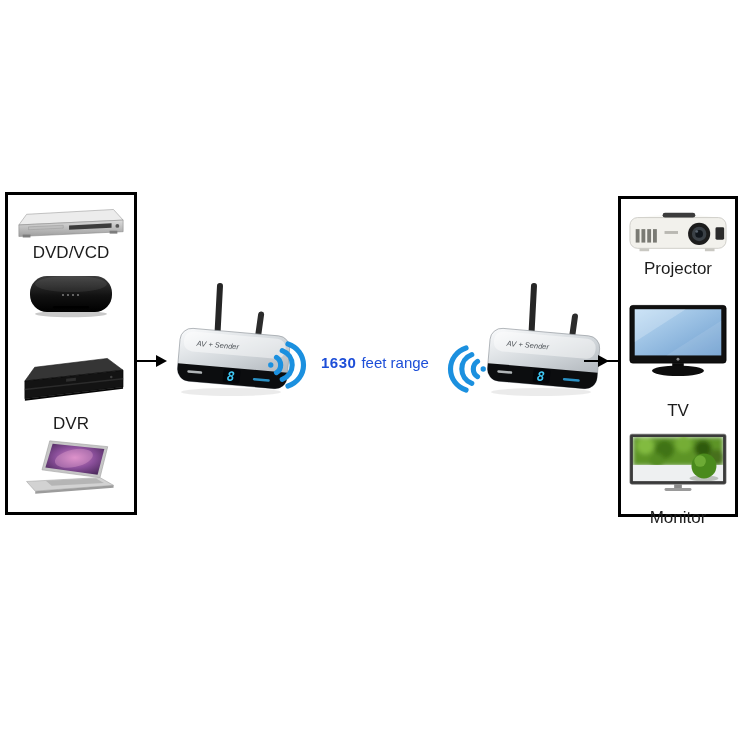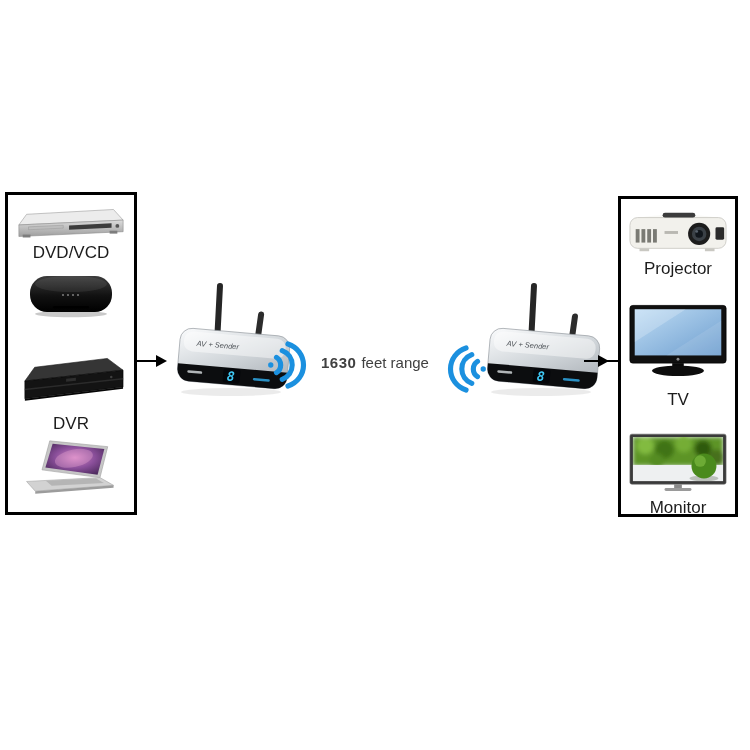--- a/index.html
+++ b/index.html
@@ -1,21 +1,21 @@
 <!DOCTYPE html>
 <html><head>
 <meta charset="utf-8">
 <style>
   html,body{margin:0;padding:0;background:#ffffff;}
   .canvas{position:relative;width:750px;height:750px;background:#ffffff;overflow:hidden;
           font-family:"Liberation Sans",sans-serif;color:#1a1a1a;padding-left:46px;}
   .io-box{position:absolute;border:3px solid #000;background:#fff;box-sizing:border-box;}
   .slot{position:absolute;left:0;right:0;display:flex;justify-content:center;align-items:center;}
   .device-label{position:absolute;left:0;right:0;text-align:center;font-size:17px;color:#1c1c1c;}
-  .range{position:absolute;font-size:15px;color:#404040;white-space:nowrap;}
+  .range{position:absolute;font-size:15px;color:#1d4ed8;white-space:nowrap;}
   .range .val{font-weight:bold;margin-right:5px;letter-spacing:.5px;}
   .h-arrow{position:absolute;}
   .h-arrow .line{position:absolute;top:-1px;height:2px;background:#000;}
   .h-arrow .head{position:absolute;top:-6px;width:0;height:0;
                  border-top:6px solid transparent;border-bottom:6px solid transparent;
                  border-left:11px solid #000;}
   .flip{transform:scaleX(-1);}
   svg{display:block;}
 </style>
 </head>
@@ -216,21 +216,21 @@
         </defs>
         <rect x="2" y="2" width="100" height="60" rx="3" fill="#101010" stroke="#000" stroke-width="0.8"></rect>
         <rect x="7" y="6" width="90" height="48" fill="url(#tvscr)"></rect>
         <polygon points="7,6 60,6 7,40" fill="#ffffff" opacity="0.22"></polygon>
         <polygon points="40,54 97,18 97,54" fill="#ffffff" opacity="0.10"></polygon>
         <circle cx="52" cy="58" r="1.5" fill="#8a8a8a"></circle>
         <rect x="46" y="62" width="12" height="5" fill="#0a0a0a"></rect>
         <ellipse cx="52" cy="70" rx="27" ry="5.5" fill="#0d0d0d"></ellipse>
       </svg>
     </div>
-    <div class="device-label" style="top:191px;">TV</div>
+    <div class="device-label" style="top:202px;">TV</div>
 
     <div class="slot" style="top:232px;height:64px;">
       <svg width="100" height="64" viewBox="0 0 104 64">
         <defs>
           <clipPath id="monclip">
               <rect x="5" y="5" width="94" height="46"></rect>
             </clipPath>
           <filter id="mblur" x="-20%" y="-20%" width="140%" height="140%">
             <feGaussianBlur stdDeviation="2.2"></feGaussianBlur>
           </filter>
@@ -249,16 +249,16 @@
           </g>
           <rect x="5" y="34" width="94" height="17" fill="#eef0f1"></rect>
           <ellipse cx="79" cy="48" rx="15" ry="3" fill="#9aa096" opacity="0.6"></ellipse>
           <circle cx="79" cy="35" r="13" fill="#4a8a1c"></circle>
           <circle cx="75" cy="30" r="6" fill="#7ab63e" opacity="0.75"></circle>
         </g>
         <rect x="48" y="54" width="8" height="4" fill="#8a8a8a"></rect>
         <rect x="38" y="58" width="28" height="3" rx="1.5" fill="#9a9a9a"></rect>
       </svg>
     </div>
-    <div class="device-label" style="top:299px;">Monitor</div>
+    <div class="device-label" style="top:309px;">Monitor</div>
   </div>
 
 </div>
 
 </body></html>

